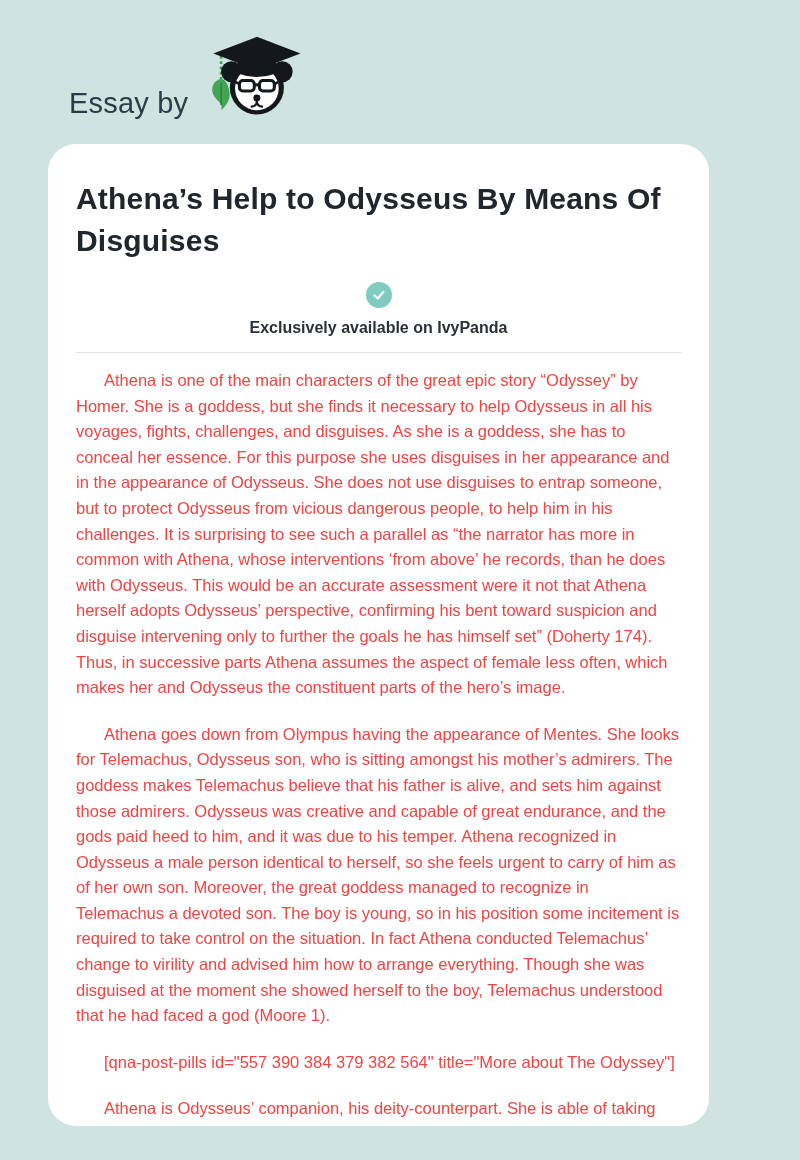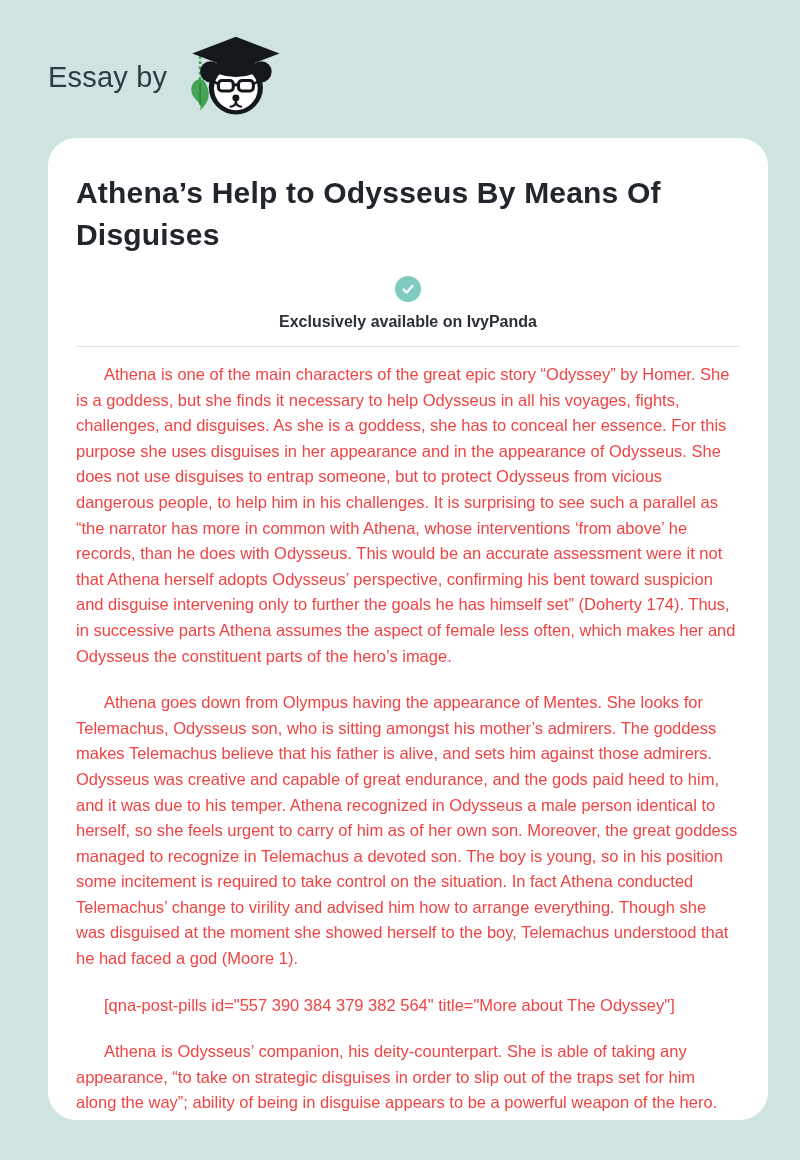--- a/index.html
+++ b/index.html
@@ -7,24 +7,25 @@
     width: 800px;
     height: 1160px;
     overflow: hidden;
     background: #cfe4e0;
     font-family: "Liberation Sans", sans-serif;
   }
 
   
   .site-header {
     display: flex;
-    align-items: center;
+    align-items: flex-end;
     padding: 34px 48px 0 48px;
     height: 86px;
     box-sizing: content-box;
+    margin-left: 21px;
   }
   .essay-by {
     font-size: 29px;
     color: #2c3c47;
     letter-spacing: 0.2px;
   }
   .logo-wrap {
     width: 100px;
     height: 86px;
     margin: 0 12px 0 18px;
@@ -42,22 +43,22 @@
   .brand-reg {
     font-family: "Liberation Serif", serif;
     font-weight: bold;
     font-size: 16px;
     color: #1f262b;
     vertical-align: 14px;
   }
 
   
   .card {
-    margin: 18px 48px 0 48px;
-    width: 720px;
+    margin: 24px 48px 0 48px;
+    width: 661px;
     height: 982px;
     box-sizing: border-box;
     background: #ffffff;
     border-radius: 28px;
     padding: 34px 28px 0 28px;
     overflow: hidden;
   }
   .article-title {
     margin: 0 0 20px 0;
     font-size: 30px;

